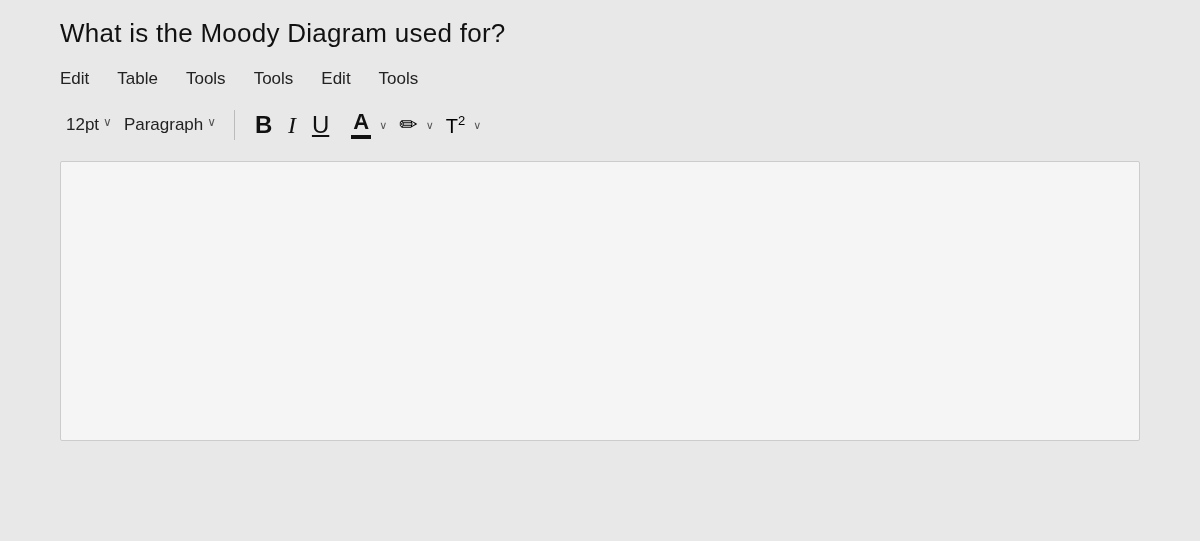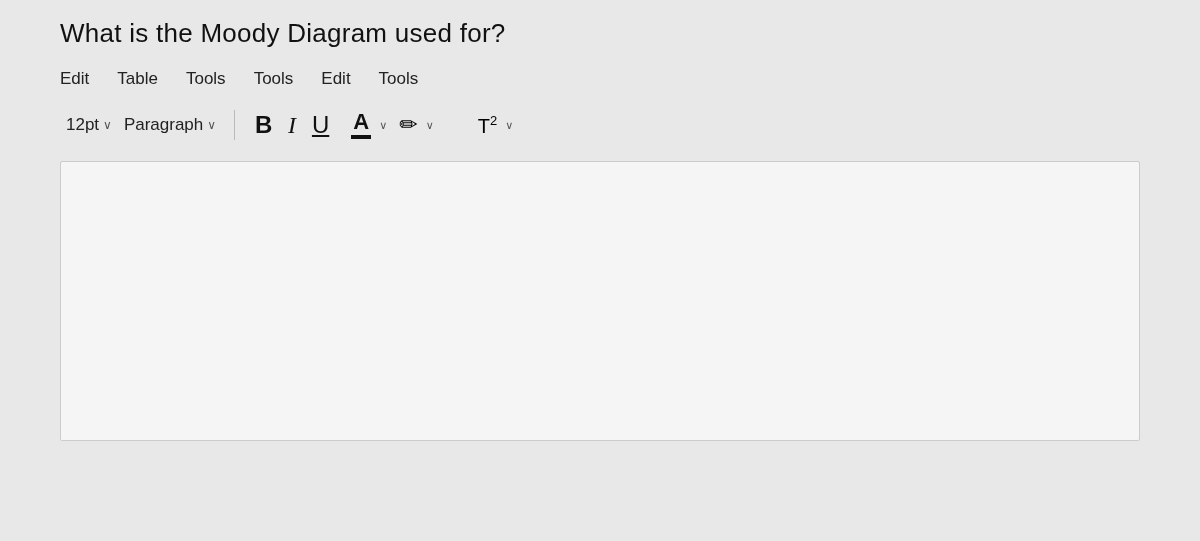--- a/index.html
+++ b/index.html
@@ -41,21 +41,21 @@
 
     .toolbar {
       display: flex;
       align-items: center;
       padding: 6px 60px 10px 60px;
       gap: 0;
     }
 
     .toolbar-select {
       display: flex;
-      align-items: center;
+      align-items: flex-start;
       gap: 4px;
       font-size: 17px;
       color: #222;
       cursor: pointer;
       padding: 4px 6px;
       user-select: none;
     }
 
     .toolbar-select .chevron {
       font-size: 12px;
@@ -139,21 +139,20 @@
       font-size: 22px;
       cursor: pointer;
       padding: 2px 6px;
     }
 
     .superscript-btn {
       font-size: 20px;
       cursor: pointer;
       padding: 2px 6px;
       user-select: none;
-      margin-left: 32px;
     }
 
     .superscript-btn sup {
       font-size: 13px;
     }
 
     .editor-area {
       margin: 8px 60px;
       background-color: #f5f5f5;
       border: 1px solid #ccc;

